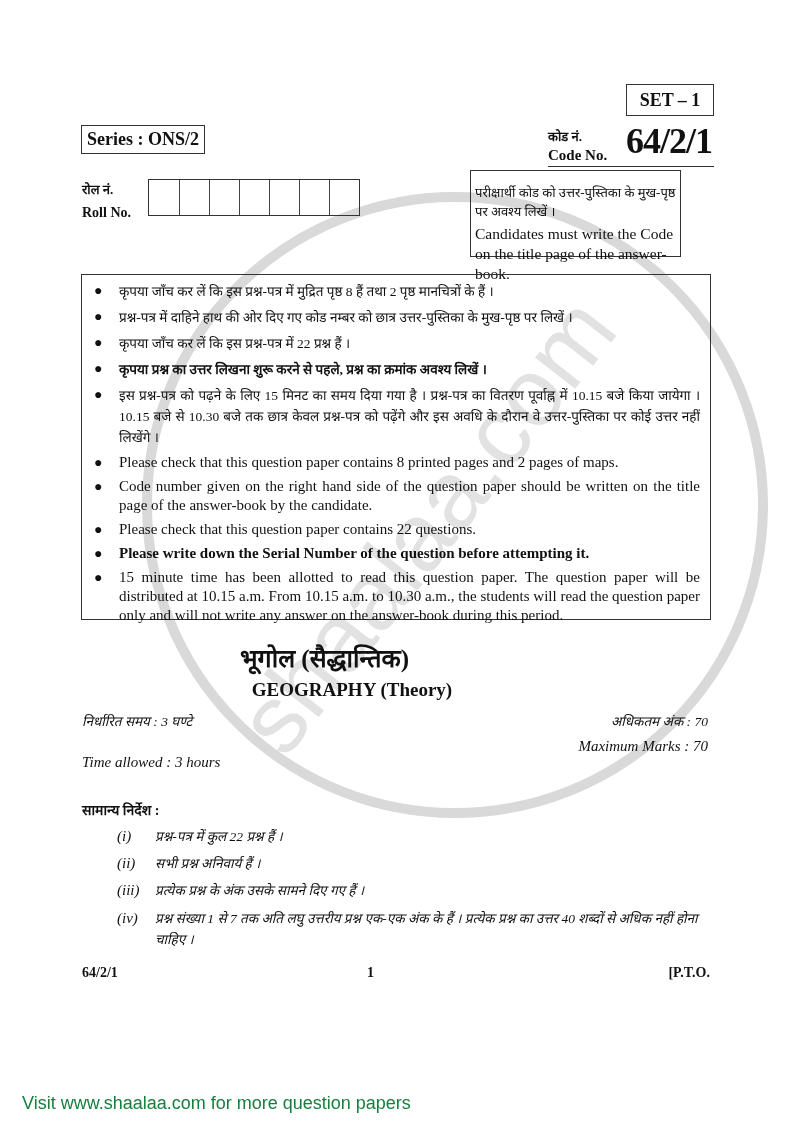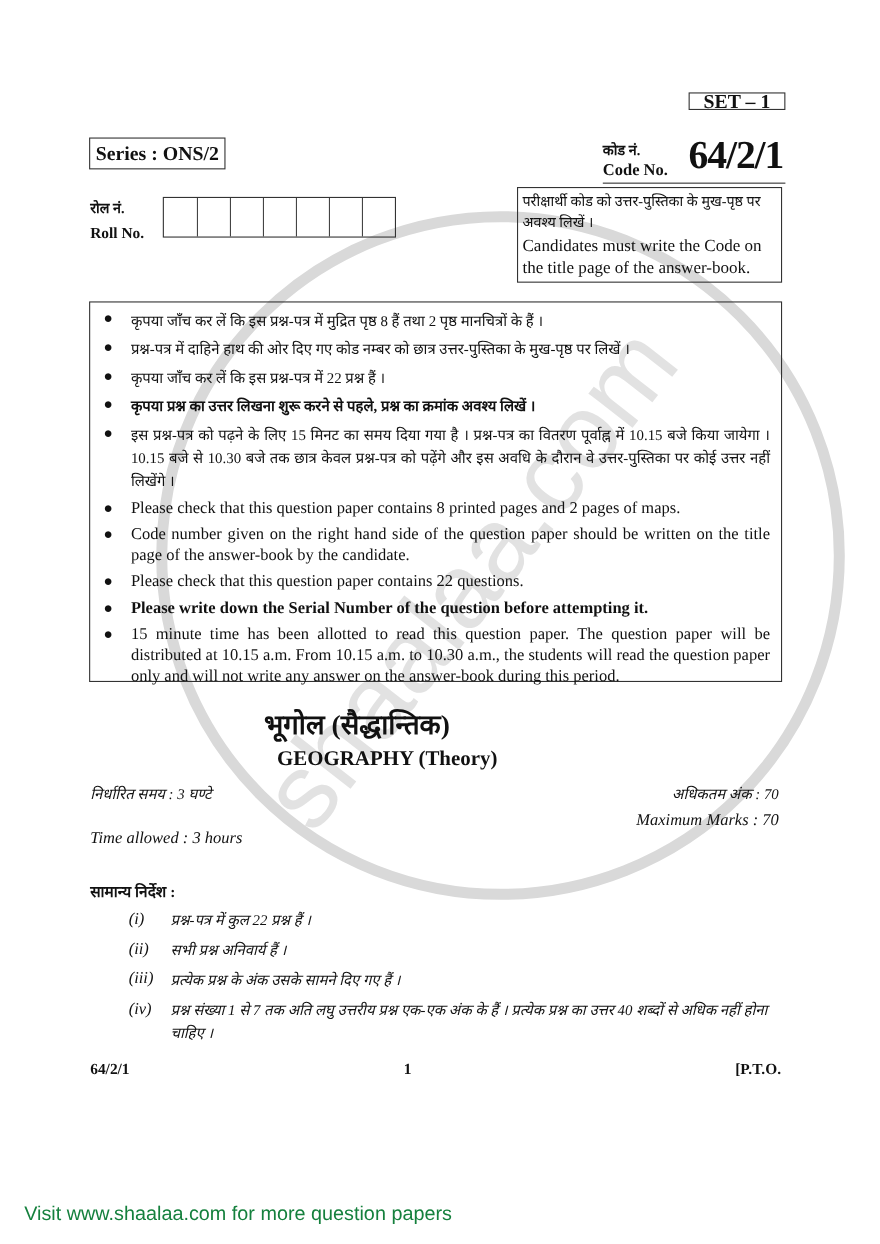--- a/index.html
+++ b/index.html
@@ -4,36 +4,36 @@
 <style>
   html, body { margin: 0; padding: 0; }
   body {
     width: 800px; height: 1131px; background: #ffffff; position: relative;
     font-family: "Liberation Serif", "DejaVu Serif", serif; color: #111;
     overflow: hidden;
   }
   .abs { position: absolute; }
   .box { border: 1.5px solid #333; box-sizing: border-box; }
 
-  #set-box { left: 626px; top: 84px; width: 88px; height: 16px; font-size: 18px; font-weight: bold;
+  #set-box { left: 626px; top: 84px; width: 88px; height: 32px; font-size: 18px; font-weight: bold;
     display: flex; align-items: center; justify-content: center; }
   #series-box { left: 81px; top: 125px; width: 124px; height: 29px; font-size: 18px; font-weight: bold;
     display: flex; align-items: center; justify-content: center; }
 
   #code-label { left: 548px; top: 127px; font-size: 15px; font-weight: bold; line-height: 19px; }
   #code-value { left: 626px; top: 120px; font-size: 36px; font-weight: bold; letter-spacing: -1px; }
   #code-rule { left: 548px; top: 166px; width: 166px; height: 0; border-top: 1px solid #333; }
 
   #roll-label { left: 82px; top: 178px; font-size: 14px; font-weight: bold; line-height: 23px; }
   #roll-grid { left: 148px; top: 179px; display: flex; border: 1.5px solid #333; }
   #roll-grid .cell { width: 30px; height: 35px; border-left: 1px solid #444; box-sizing: border-box; }
   #roll-grid .cell:first-child { border-left: none; }
 
-  #code-note { left: 470px; top: 170px; width: 241px; height: 87px; font-size: 15.5px; line-height: 20px;
-    padding: 2px 4px; }
+  #code-note { left: 470px; top: 170px; width: 211px; height: 87px; font-size: 15.5px; line-height: 20px;
+    padding: 12px 4px; }
   #code-note .hi { font-size: 13px; line-height: 19px; }
 
   #instr-box { left: 81px; top: 274px; width: 630px; height: 346px; padding: 6px 10px 0 12px; }
   .instr { display: flex; font-size: 15px; line-height: 19px; margin-bottom: 5px; }
   .instr .bullet { width: 25px; flex: none; font-size: 14px; }
   .instr .txt { flex: 1; text-align: justify; }
   .instr.hi .txt { font-size: 13.5px; line-height: 21px; }
   .instr.bold .txt { font-weight: bold; }
 
   #title-hi { left: 0; width: 649px; top: 640px; text-align: center; font-size: 25px; font-weight: bold; }

